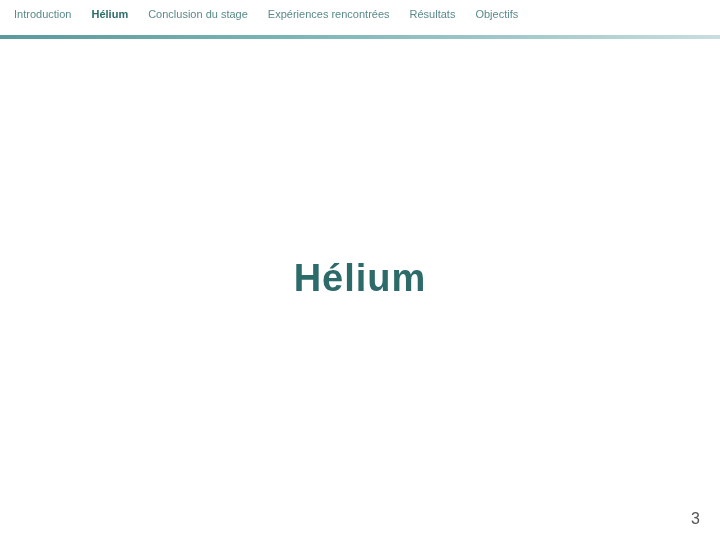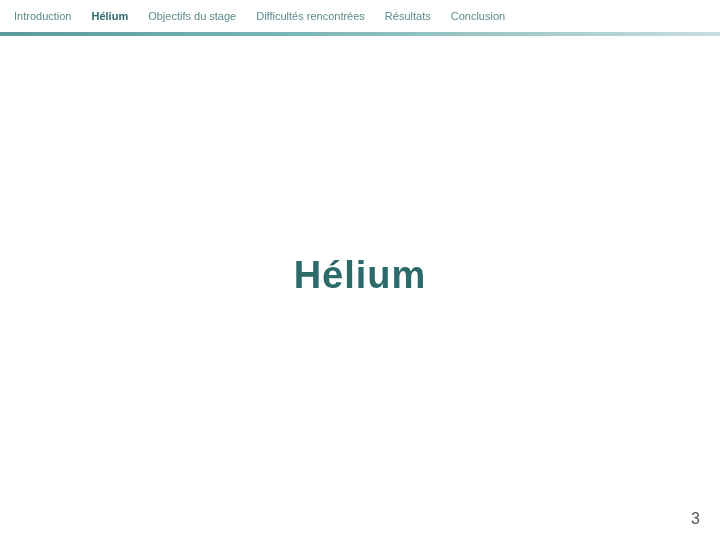--- a/index.html
+++ b/index.html
@@ -13,25 +13,25 @@
       height: 540px;
       background: #ffffff;
       font-family: Arial, sans-serif;
       overflow: hidden;
       position: relative;
     }
 
     
     .nav-bar {
       display: flex;
-      align-items: center;
-      height: 28px;
+      align-items: flex-start;
+      height: 35px;
       background: #ffffff;
       border-bottom: none;
-      padding: 16px 4px;
+      padding: 4px 4px;
       position: relative;
     }
 
     .nav-item {
       font-size: 11px;
       color: #5a8a8a;
       padding: 4px 10px;
       cursor: pointer;
       white-space: nowrap;
     }
@@ -73,24 +73,24 @@
       color: #555555;
       font-weight: normal;
     }
   </style>
 </head>
 <body>
 
 <div class="nav-bar">
   <span class="nav-item">Introduction</span>
   <span class="nav-item active">Hélium</span>
-  <span class="nav-item">Objectifs du stage</span>
-  <span class="nav-item">Difficultés rencontrées</span>
+  <span class="nav-item">Conclusion du stage</span>
+  <span class="nav-item">Expériences rencontrées</span>
   <span class="nav-item">Résultats</span>
-  <span class="nav-item">Conclusion</span>
+  <span class="nav-item">Objectifs</span>
 </div>
 
 <div class="nav-underline"></div>
 
 <div class="main-content">
   <h1 class="slide-title">Hélium</h1>
 </div>
 
 <div class="page-number">3</div>
 

